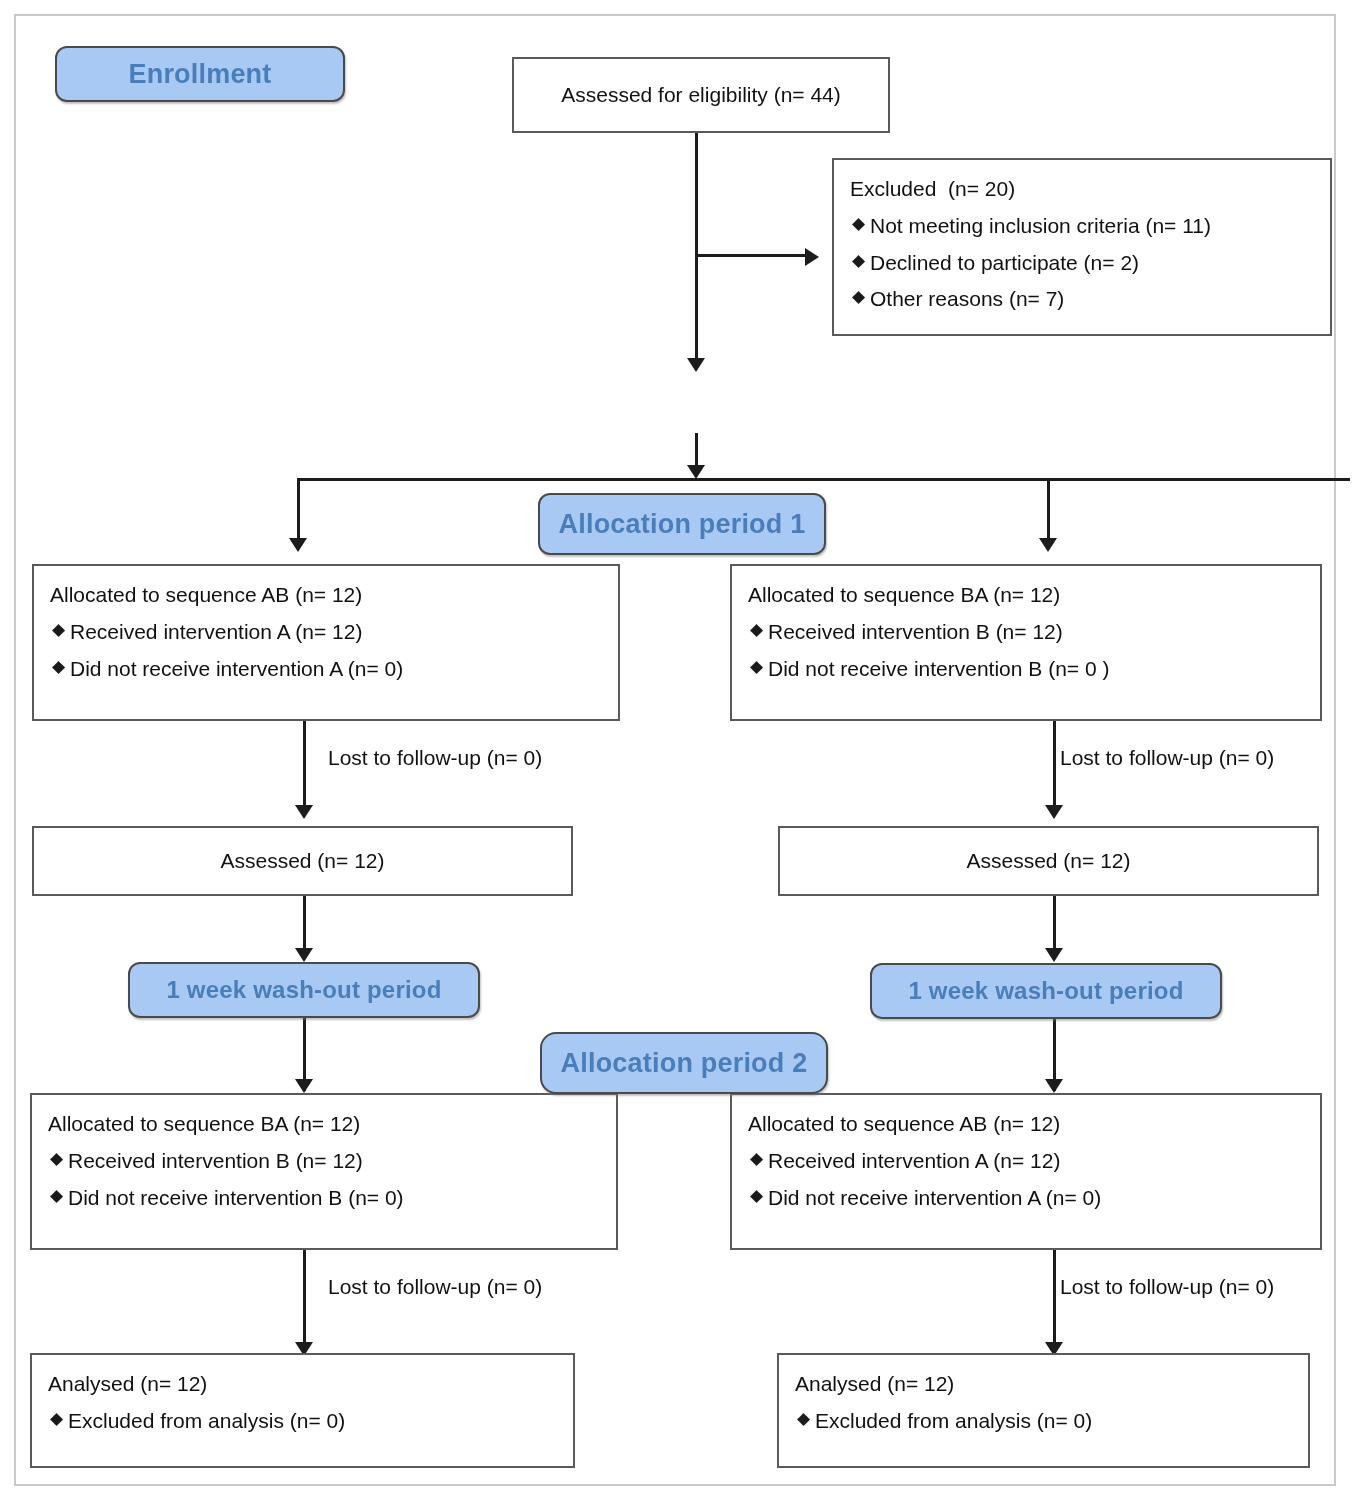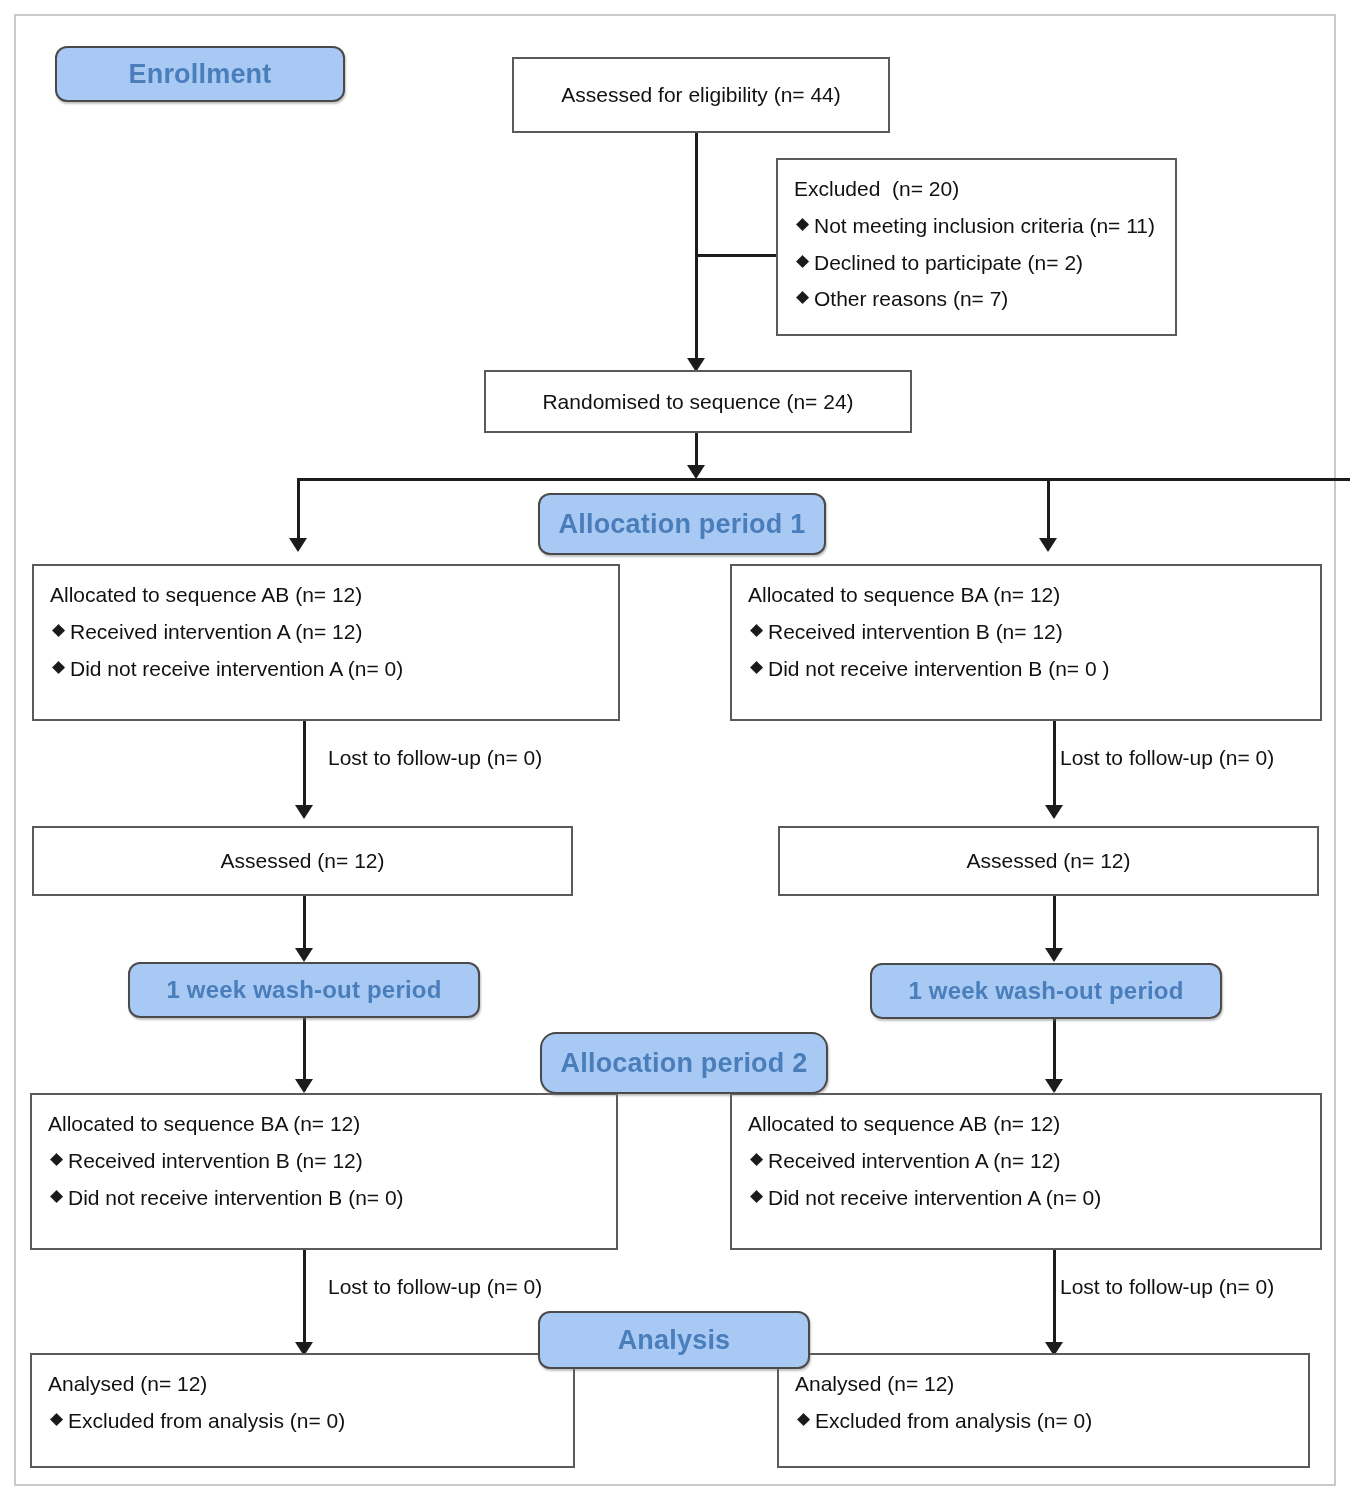--- a/index.html
+++ b/index.html
@@ -140,32 +140,29 @@
   <div class="box center" style="left:512px; top:57px; width:378px; height:76px;">
     <span>Assessed for eligibility (n= 44)</span>
   </div>
 
   <div class="vline" style="left:695px; top:133px; width:3px; height:225px;"></div>
   <div class="arrow-down" style="left:687px; top:358px;"></div>
 
   <div class="hline" style="left:695px; top:254px; width:110px; height:3px;"></div>
   <div class="arrow-right" style="left:805px; top:248px;"></div>
 
-  <div class="box pad" style="left:776px; top:158px; width:401px; height:178px;">
+  <div class="box pad" style="left:832px; top:158px; width:500px; height:178px;">
     <div class="head">Excluded  (n= 20)</div>
     <ul class="bullets">
       <li><span class="dot">◆</span><span>Not meeting inclusion criteria (n= 11)</span></li>
       <li><span class="dot">◆</span><span>Declined to participate (n= 2)</span></li>
       <li><span class="dot">◆</span><span>Other reasons (n= 7)</span></li>
     </ul>
   </div>
 
-  <div class="box center" style="left:484px; top:370px; width:428px; height:63px;">
-    <span>Randomised to sequence (n= 24)</span>
-  </div>
 
   <div class="vline" style="left:695px; top:433px; width:3px; height:38px;"></div>
   <div class="arrow-down" style="left:687px; top:465px;"></div>
 
   <div class="hline" style="left:297px; top:478px; width:1053px; height:3px;"></div>
   <div class="vline" style="left:297px; top:478px; width:3px; height:60px;"></div>
   <div class="arrow-down" style="left:289px; top:538px;"></div>
   <div class="vline" style="left:1047px; top:478px; width:3px; height:60px;"></div>
   <div class="arrow-down" style="left:1039px; top:538px;"></div>
 
@@ -234,21 +231,20 @@
   </div>
 
   <div class="vline" style="left:303px; top:1250px; width:3px; height:95px;"></div>
   <div class="arrow-down" style="left:295px; top:1342px;"></div>
   <div class="caption" style="left:328px; top:1263px;">Lost to follow-up (n= 0)</div>
 
   <div class="vline" style="left:1053px; top:1250px; width:3px; height:95px;"></div>
   <div class="arrow-down" style="left:1045px; top:1342px;"></div>
   <div class="caption" style="left:1060px; top:1263px;">Lost to follow-up (n= 0)</div>
 
-  <div class="stage" style="left:538px; top:1311px; width:272px; height:58px;">Analysis</div>
 
   <div class="box pad" style="left:30px; top:1353px; width:545px; height:115px;">
     <div class="head">Analysed (n= 12)</div>
     <ul class="bullets">
       <li><span class="dot">◆</span><span>Excluded from analysis (n= 0)</span></li>
     </ul>
   </div>
 
   <div class="box pad" style="left:777px; top:1353px; width:533px; height:115px;">
     <div class="head">Analysed (n= 12)</div>

